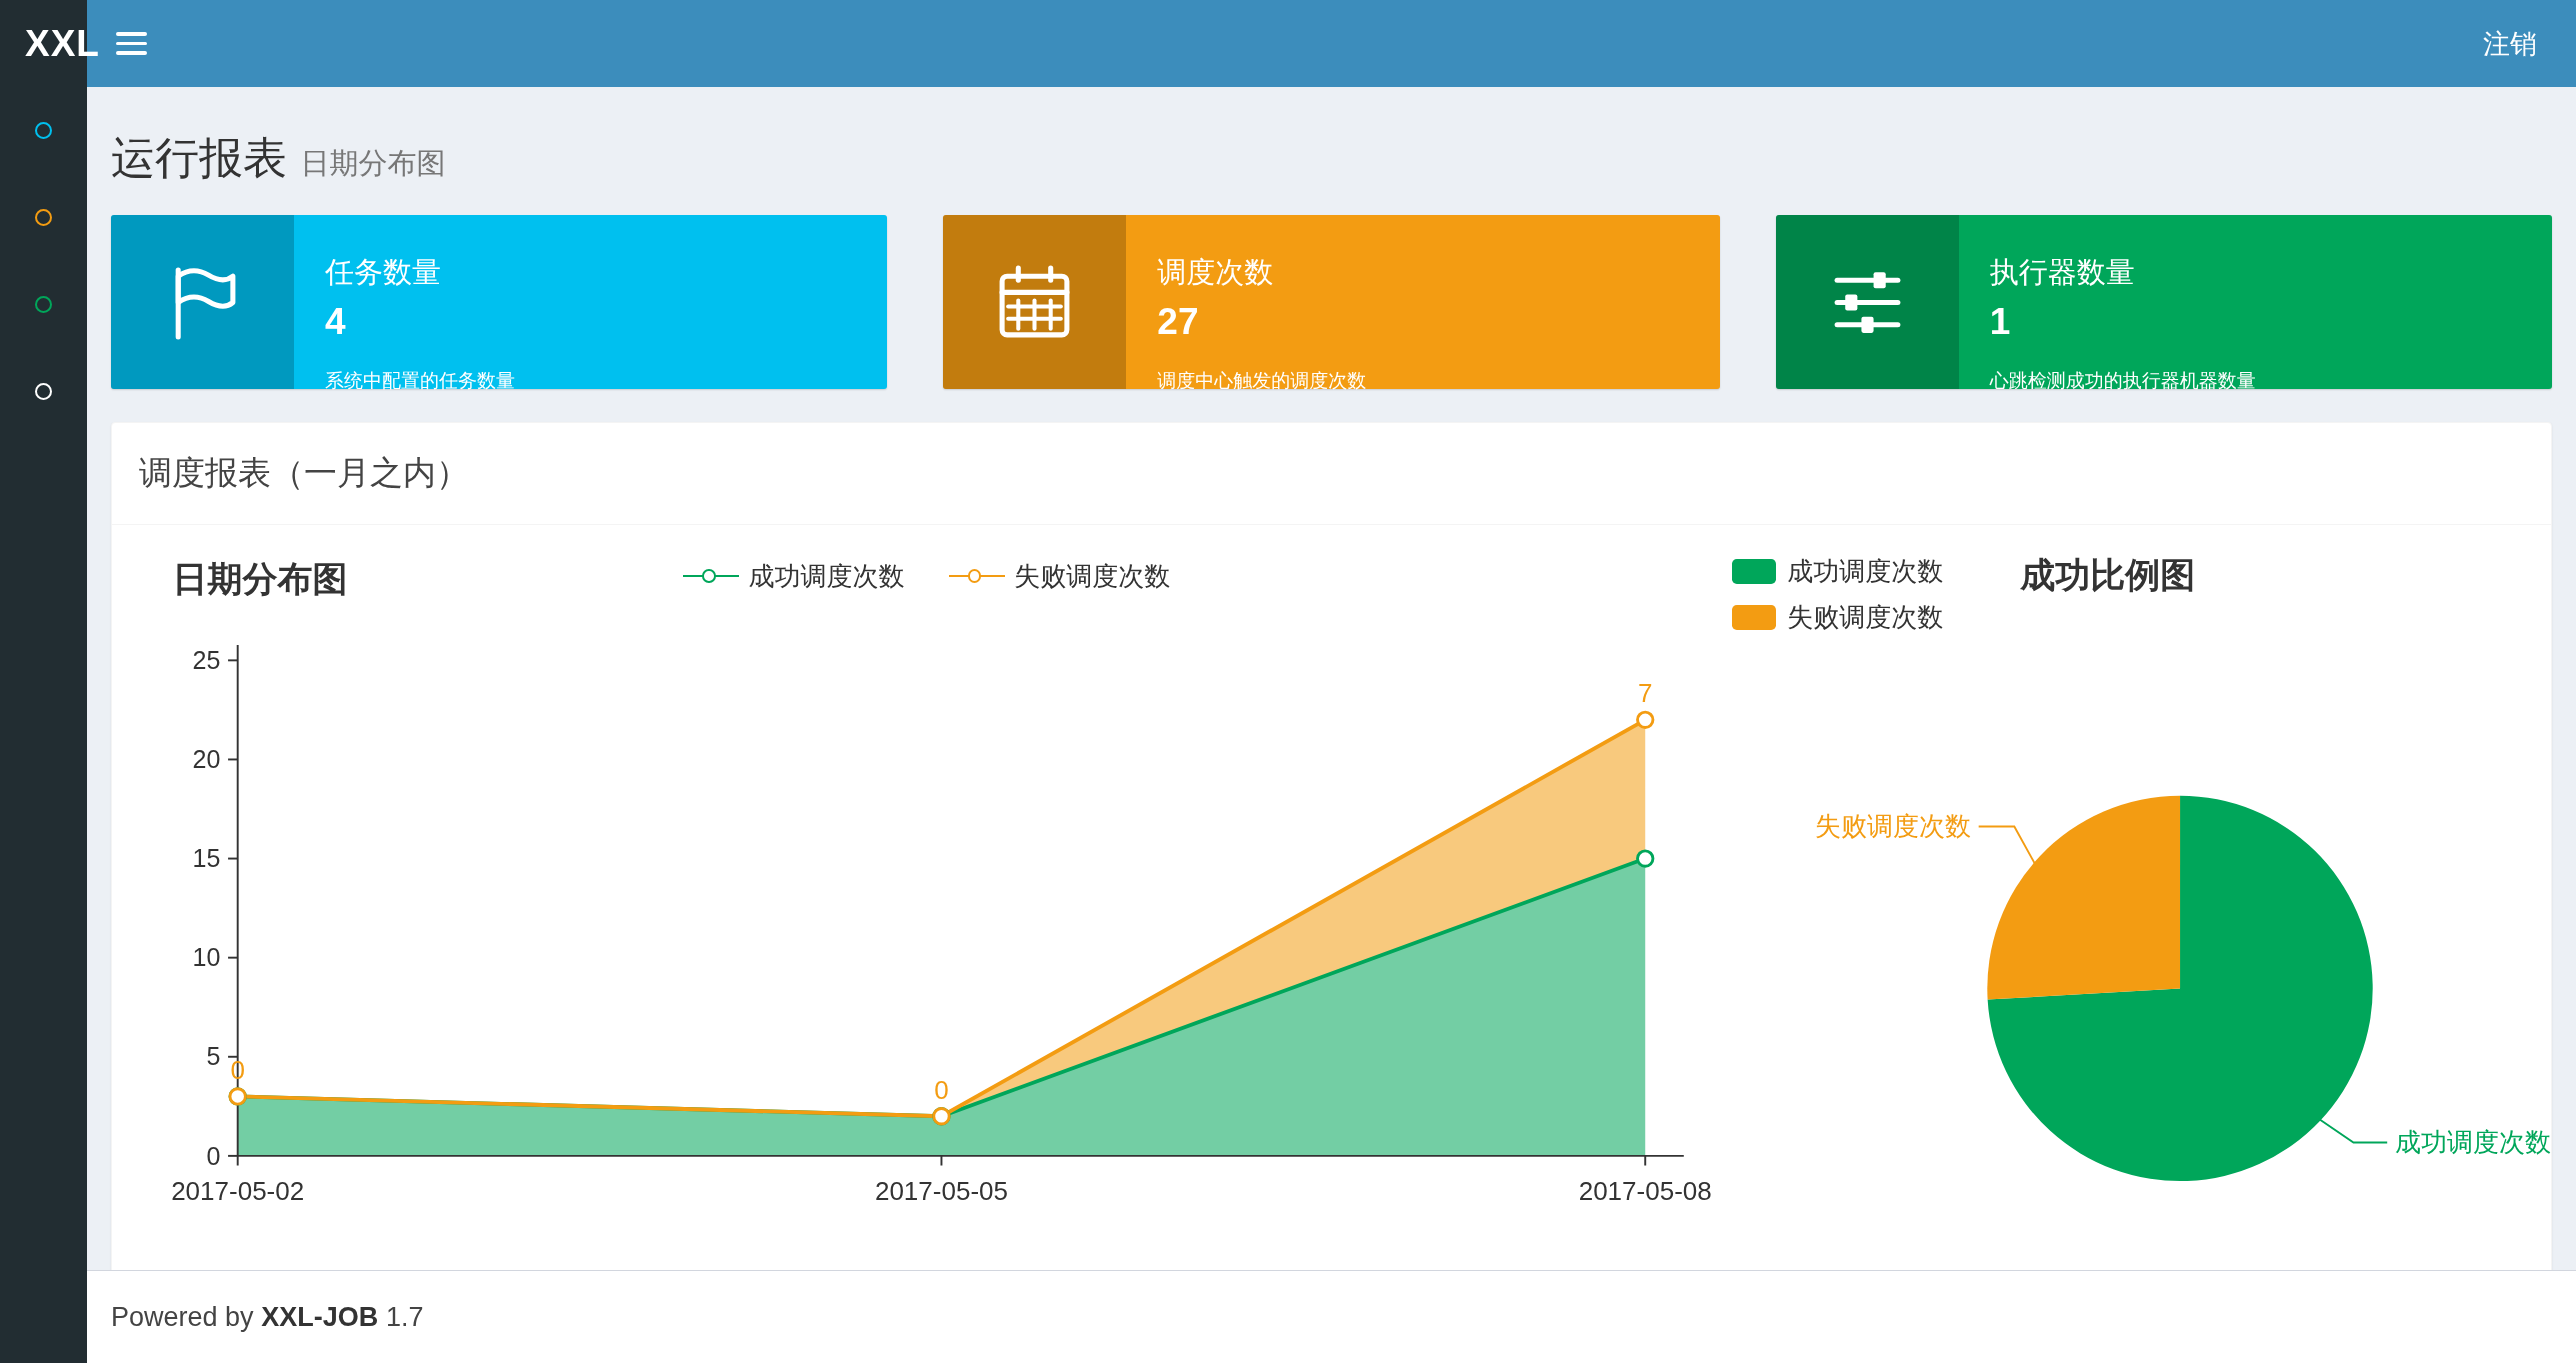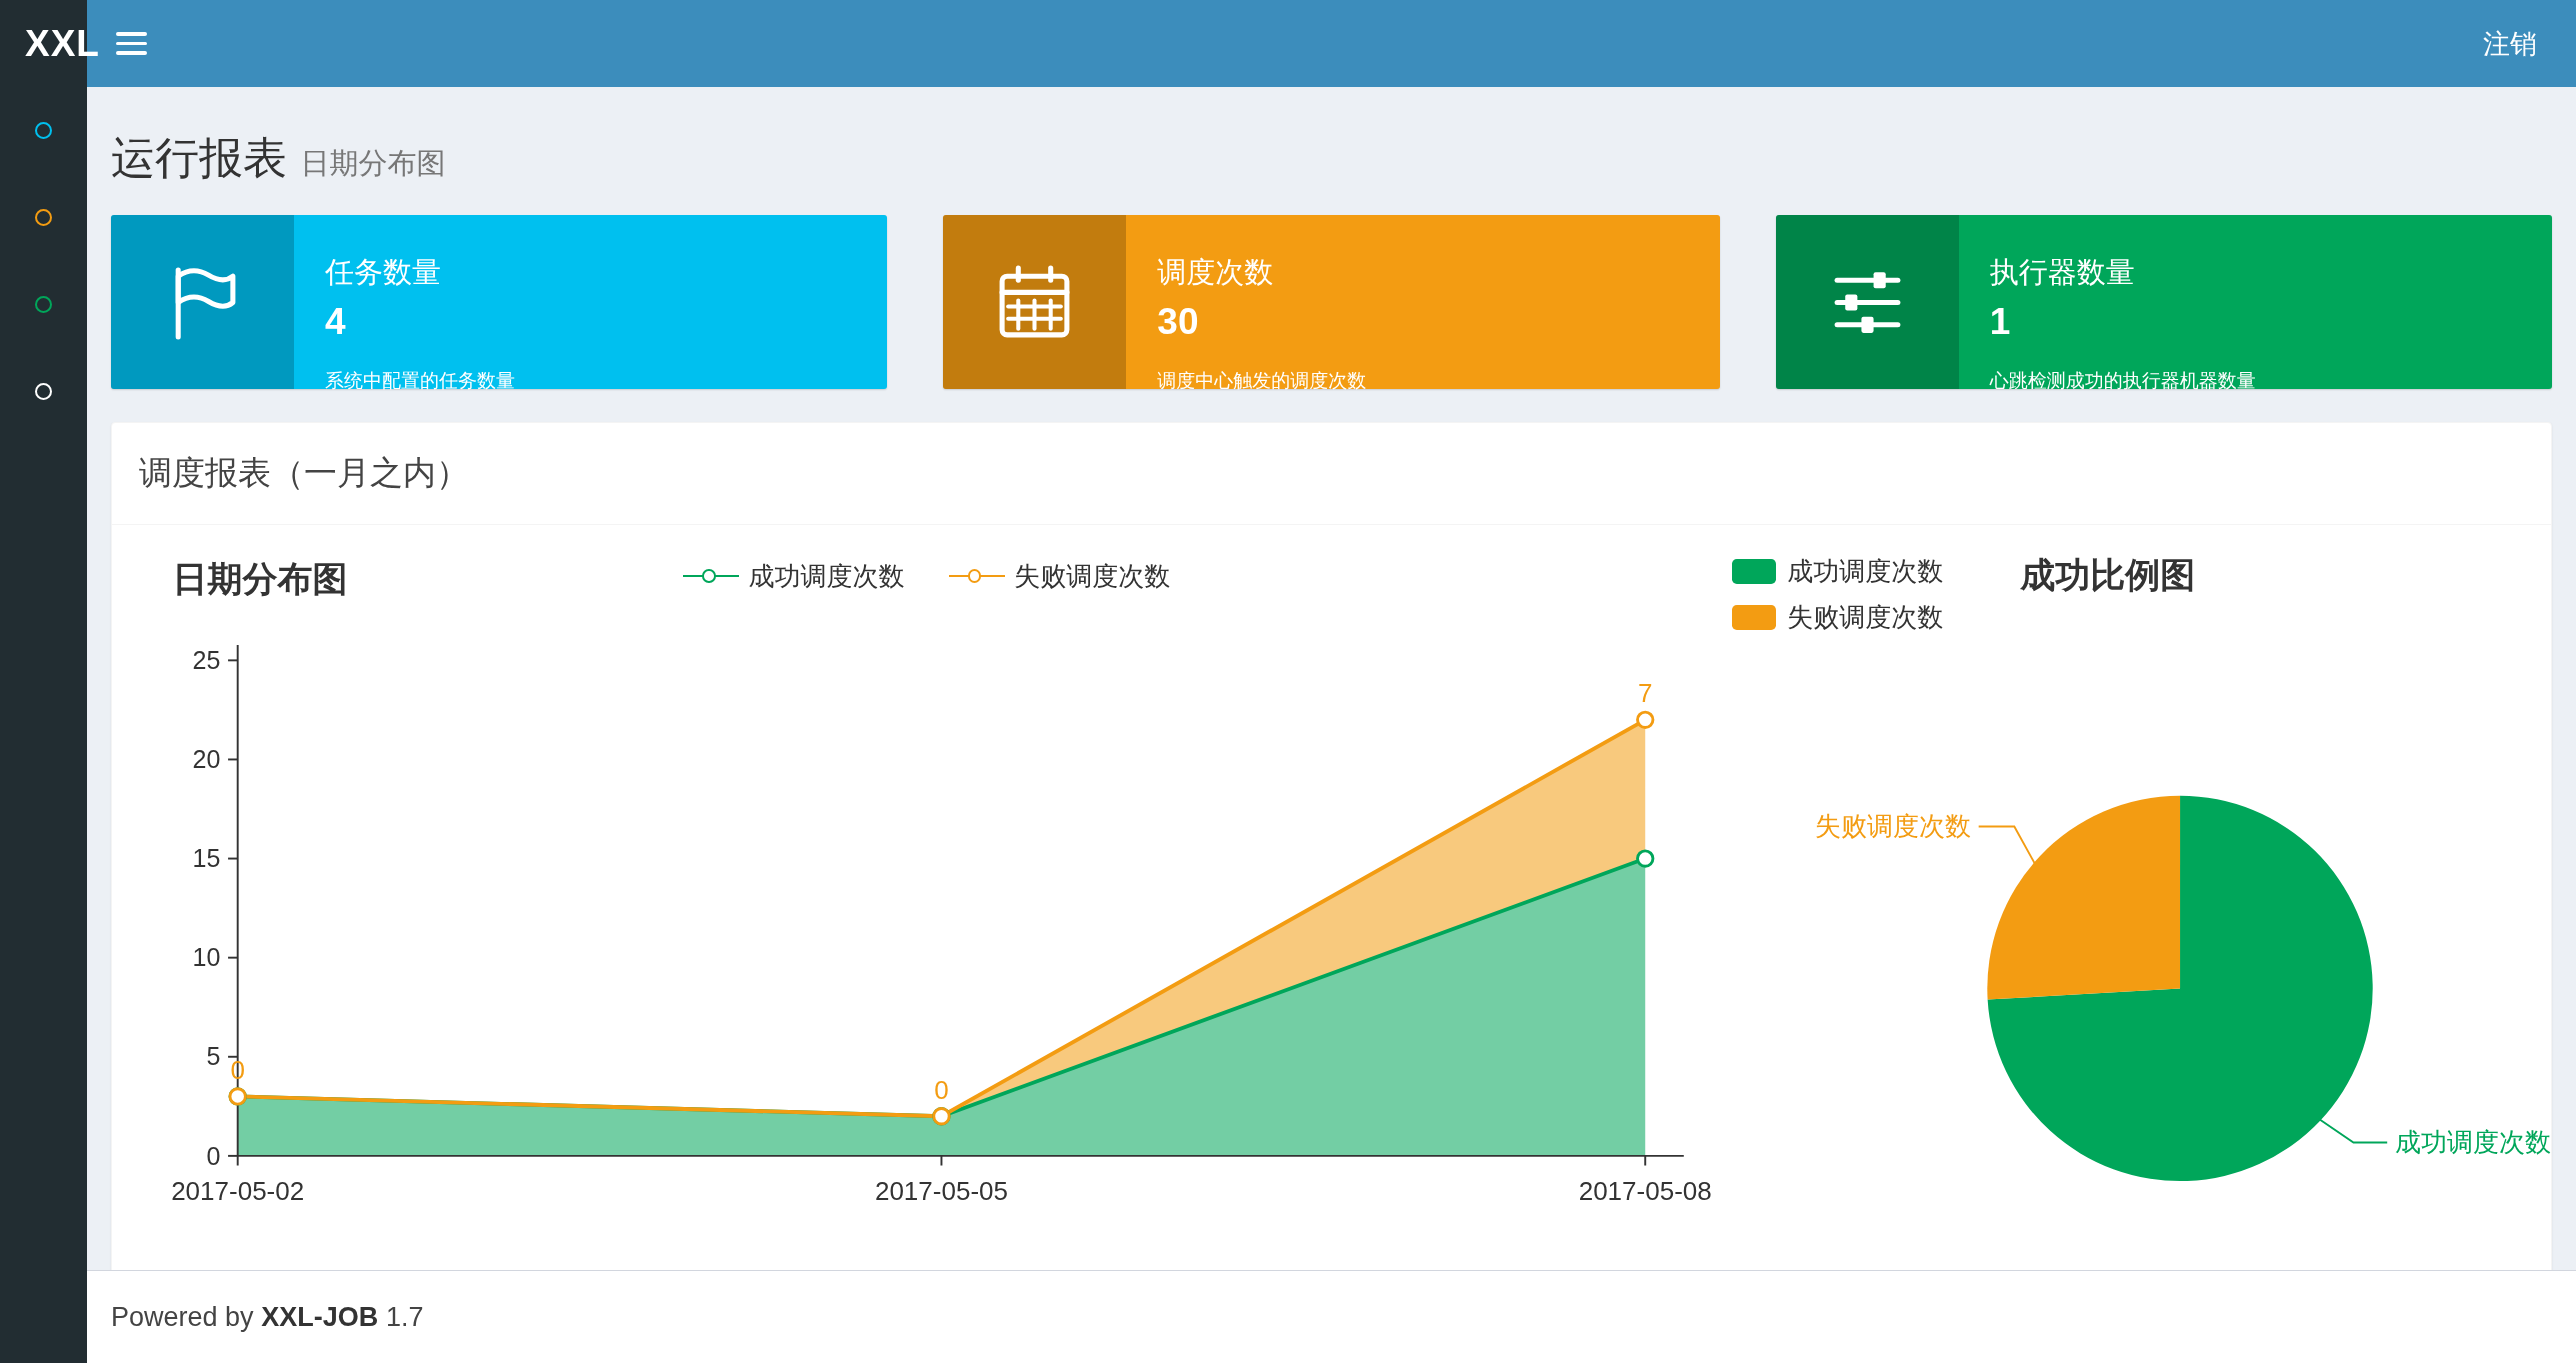--- a/index.html
+++ b/index.html
@@ -172,21 +172,21 @@
           <line x1="56" y1="6" x2="56" y2="18"></line>
           <line x1="24" y1="38" x2="24" y2="66" stroke-width="4"></line>
           <line x1="40" y1="38" x2="40" y2="66" stroke-width="4"></line>
           <line x1="56" y1="38" x2="56" y2="66" stroke-width="4"></line>
           <line x1="14" y1="44" x2="66" y2="44" stroke-width="4"></line>
           <line x1="14" y1="56" x2="66" y2="56" stroke-width="4"></line>
         </svg>
       </div>
       <div class="info-content">
         <div class="info-label">调度次数</div>
-        <div class="info-value">30</div>
+        <div class="info-value">27</div>
         <div class="info-divider"></div>
         <div class="info-desc">调度中心触发的调度次数</div>
       </div>
     </div>
 
     <div class="info-box" style="background: rgb(0, 166, 90);">
       <div class="info-icon">
         <svg width="81" height="81" viewBox="0 0 80 80" stroke="#fff" stroke-width="5" stroke-linecap="round">
           <line x1="10" y1="18" x2="70" y2="18"></line>
           <rect x="46" y="10" width="12" height="16" fill="#fff" stroke="none" rx="2"></rect>

